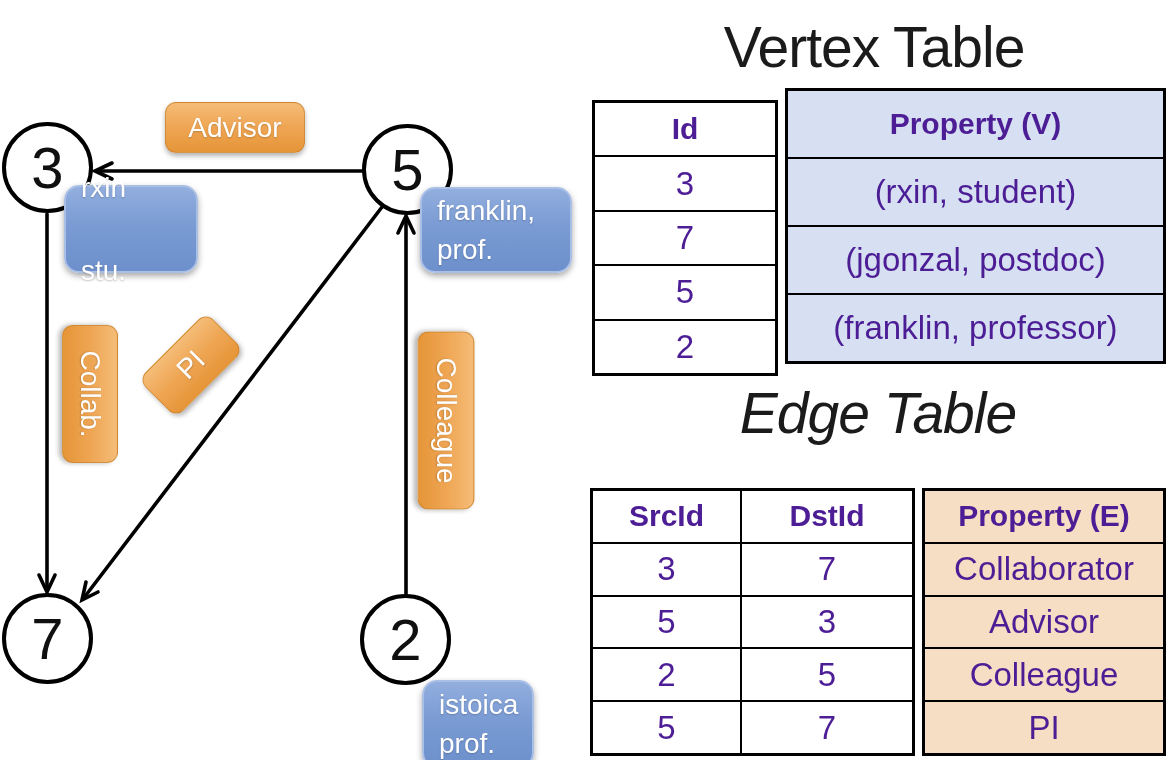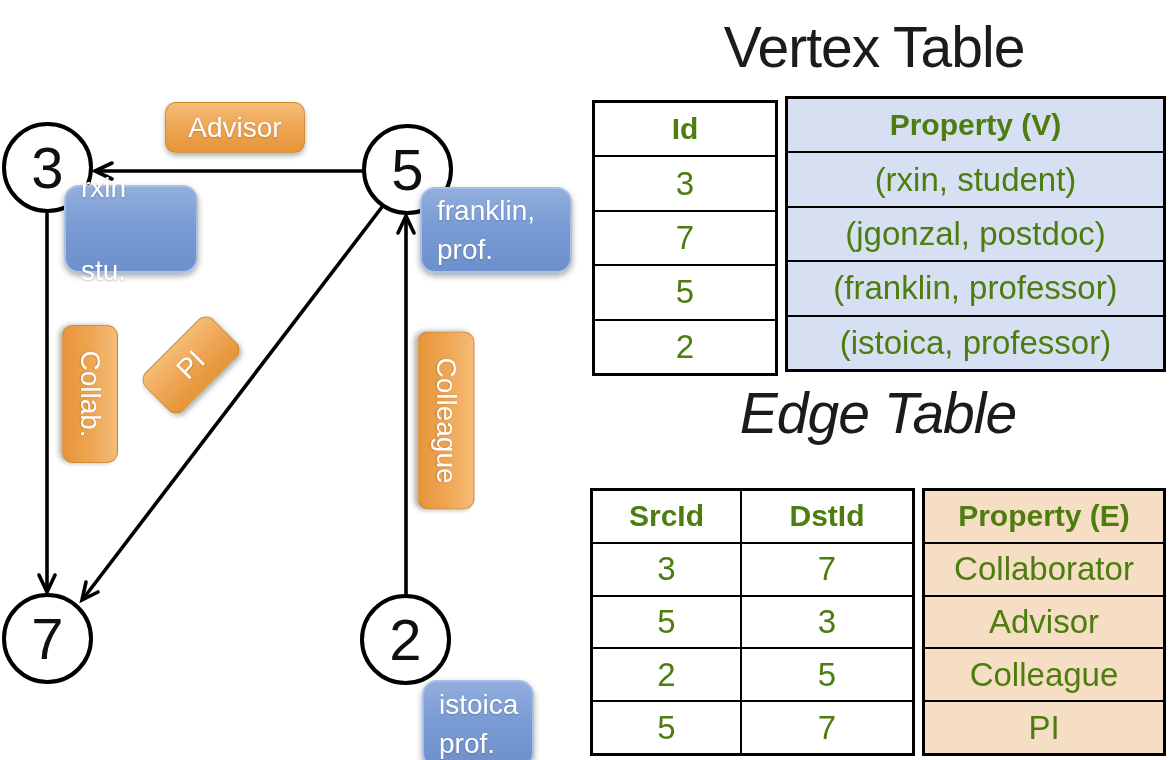--- a/index.html
+++ b/index.html
@@ -39,21 +39,21 @@
   .rot90  { transform:rotate(90deg); }
   .rotpi  { transform:rotate(-45deg); }
   .tbl {
     position:absolute; display:flex; flex-direction:column;
     border:3px solid #000; box-sizing:border-box; background:#fff; z-index:2;
   }
   .tbl .row { flex:1; display:flex; align-items:stretch; }
   .tbl .row + .row { border-top:2px solid #000; }
   .tbl .cell {
     display:flex; align-items:center; justify-content:center;
-    font-size:33px; color:#4d7c0f; flex:1;
+    font-size:33px; color:#4c1d95; flex:1;
   }
   .tbl .cell.c1 { flex:0 0 147px; border-right:2px solid #000; }
   .tbl .hdr { font-weight:bold; font-size:30px; }
   .vprop { background:#D6E0F2; }
   .eprop { background:#F5DEC3; }
 </style>
 </head>
 <body>
 
 <div class="stage">
@@ -120,35 +120,32 @@
         <div class="cell">7</div>
       </div>
     <div class="row">
         <div class="cell">5</div>
       </div>
     <div class="row">
         <div class="cell">2</div>
       </div>
   </div>
 
-  <div class="tbl vprop" style="left:785px; top:96px; width:381px; height:276px;">
+  <div class="tbl vprop" style="left:785px; top:88px; width:381px; height:276px;">
     <div class="row">
         <div class="cell hdr">Property (V)</div>
       </div>
     <div class="row">
         <div class="cell">(rxin, student)</div>
       </div>
     <div class="row">
         <div class="cell">(jgonzal, postdoc)</div>
       </div>
     <div class="row">
         <div class="cell">(franklin, professor)</div>
-      </div>
-    <div class="row">
-        <div class="cell">(istoica, professor)</div>
       </div>
   </div>
 
   <div class="title" style="left:878px; top:380px;font-style:italic;">Edge Table</div>
 
   <div class="tbl" style="left:590px; top:488px; width:325px; height:268px;">
     <div class="row">
       <div class="cell c1 hdr">SrcId</div>
       <div class="cell hdr">DstId</div>
     </div>

